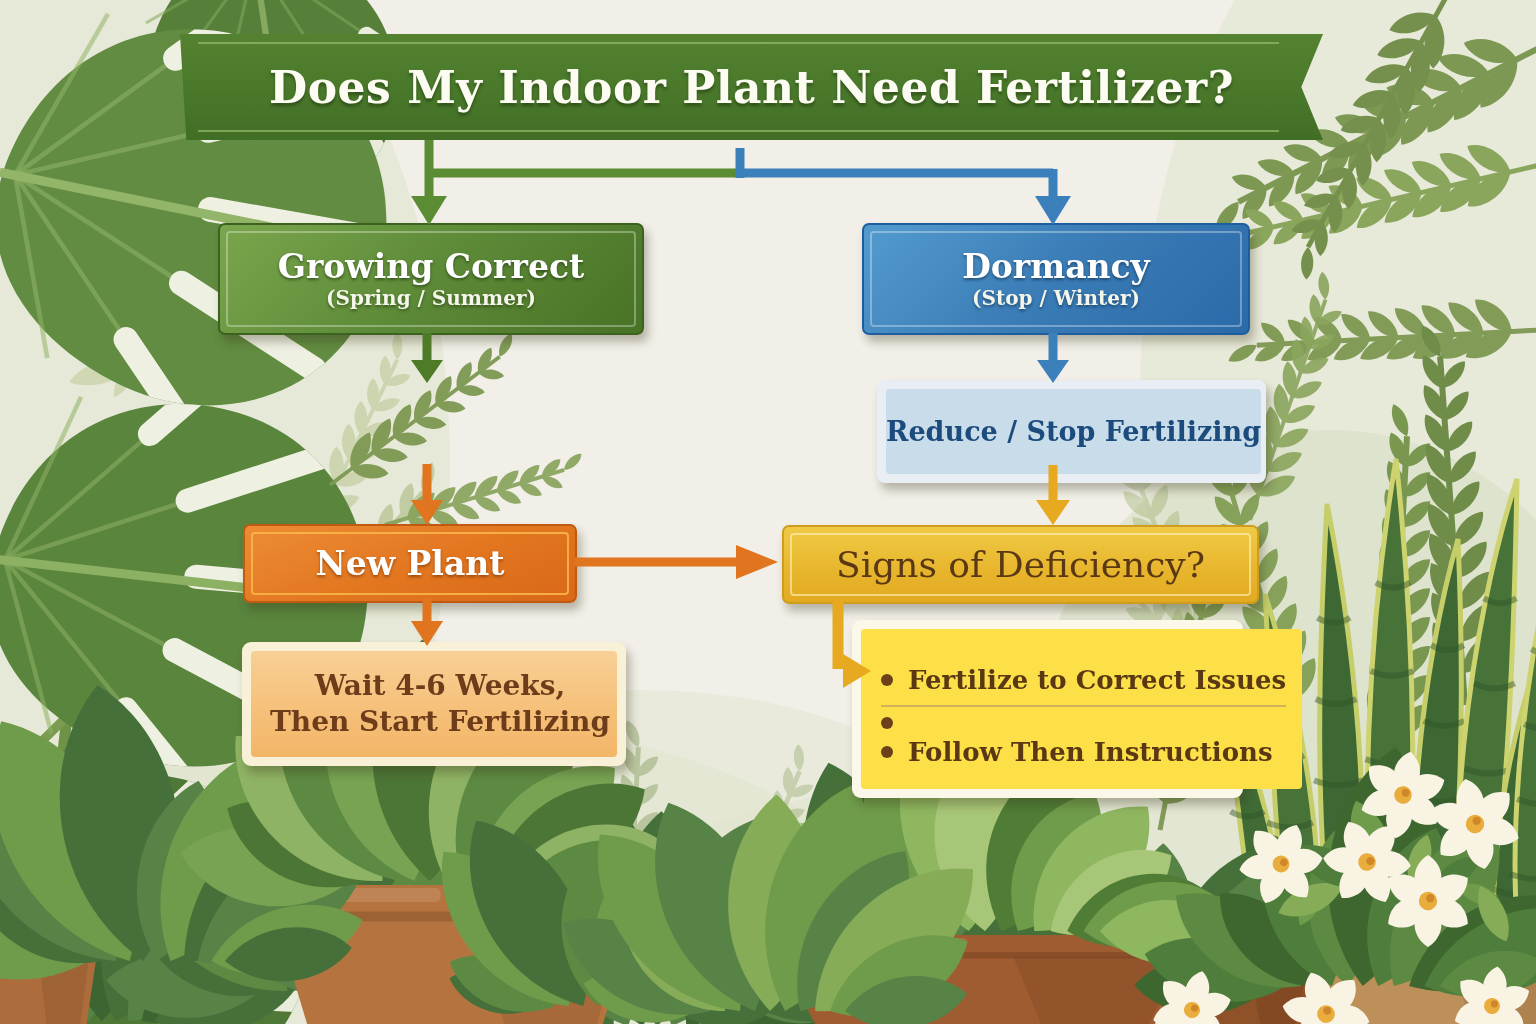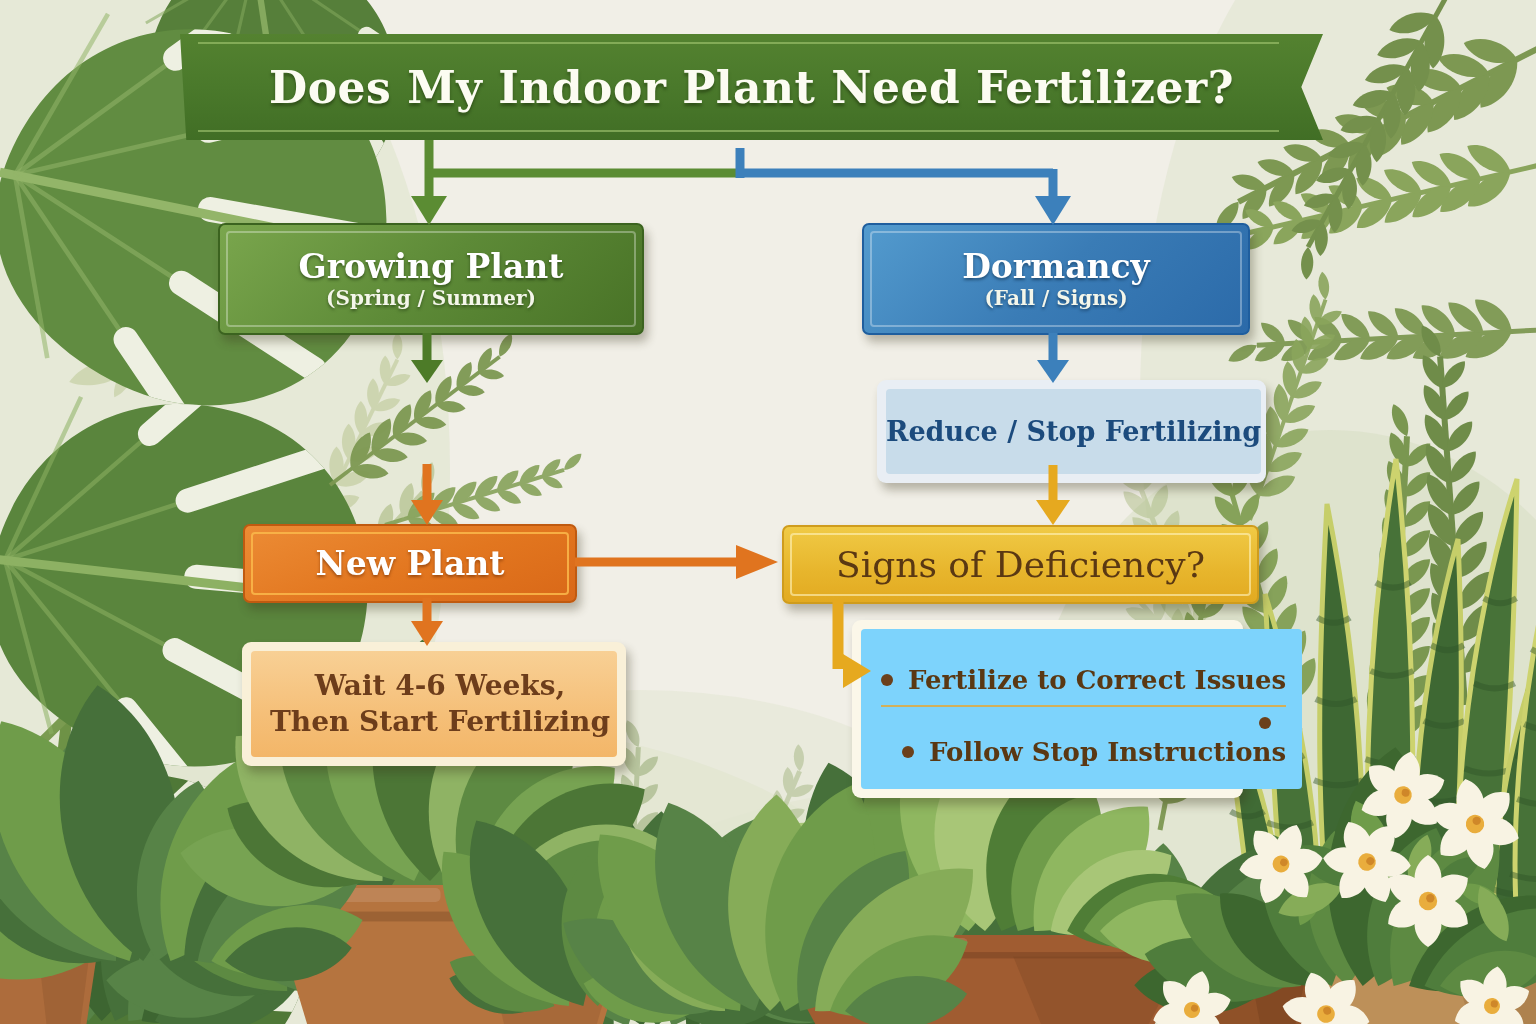--- a/index.html
+++ b/index.html
@@ -41,28 +41,28 @@
     background:linear-gradient(180deg,#f0ca45 0%,#e7b52c 60%,#e2aa21 100%);border:2px solid #cf9c1d;}
   #signs::before{border-color:rgba(255,244,190,.6);}
   #signs .lbl{font-size:36px;font-weight:normal;color:#5a3813;white-space:nowrap;}
   
   .frame{position:absolute;z-index:2;border-radius:9px;padding:9px;display:flex;}
   .frame .inner{flex:1;display:flex;flex-direction:column;align-items:center;justify-content:center;
     border-radius:4px;text-align:center;}
   #fert{left:228px;top:380px;width:391px;height:84px;background:#eff3e1;}
   #fert .inner{background:#d7e6bd;}
   #fert .lbl{font-size:27px;font-weight:bold;color:#2e5019;white-space:nowrap;}
-  #reduce{left:877px;top:380px;width:371px;height:85px;background:#e9eef4;}
+  #reduce{left:877px;top:380px;width:371px;height:85px;background:#e9eef4;border-radius:8px;}
   #reduce .inner{background:#c8dcea;}
   #reduce .lbl{font-size:27px;font-weight:bold;color:#1c4b7d;white-space:nowrap;}
   #wait{left:242px;top:642px;width:366px;height:106px;background:#f9f0d8;}
   #wait .inner{background:linear-gradient(180deg,#f8d095 0%,#f5bf78 60%,#f3b668 100%);padding-left:12px;}
   #wait .lbl{font-size:28px;font-weight:bold;color:#6d3d1b;line-height:1.3;white-space:nowrap;}
   #actions{left:852px;top:620px;width:373px;height:160px;background:#fbf7e9;}
-  #actions .inner{background:#7dd3fc;align-items:flex-end;justify-content:center;
+  #actions .inner{background:#fde047;align-items:flex-start;justify-content:center;
     padding:24px 16px 10px 20px;}
   .b-item{display:flex;align-items:center;font-size:26px;font-weight:bold;color:#5a3813;
     white-space:nowrap;padding:4px 0;}
   .b-item.u{border-bottom:2px solid #d3b05a;padding-bottom:10px;margin-bottom:6px;}
   .dot{width:12px;height:12px;border-radius:50%;background:#6b401b;margin-right:15px;flex:0 0 auto;}
 </style>
 </head>
 <body>
 
 <div id="stage">
@@ -995,27 +995,27 @@
       <path d="M1053 465 V502" stroke="#e6a91f" stroke-width="9" fill="none"></path>
       <polygon points="1036,500 1070,500 1053,525" fill="#e6a91f"></polygon>
     </g>
     <g>
       <path d="M838 600 V669" stroke="#e6a91f" stroke-width="11" fill="none"></path>
       <polygon points="843,654 843,688 871,671" fill="#e6a91f"></polygon>
     </g>
   </svg>
 
   <div id="growing" class="node shadow pinstripe">
-    <div class="t1">Growing Plant</div>
+    <div class="t1">Growing Correct</div>
     <div class="t2">(Spring / Summer)</div>
   </div>
 
   <div id="dormancy" class="node shadow pinstripe">
     <div class="t1">Dormancy</div>
-    <div class="t2">(Fall / Signs)</div>
+    <div class="t2">(Stop / Winter)</div>
   </div>
 
 
   <div id="reduce" class="frame shadow">
     <div class="inner">
       <div class="lbl">Reduce / Stop Fertilizing</div>
     </div>
   </div>
 
   <div id="newplant" class="node shadow pinstripe">
@@ -1037,18 +1037,18 @@
     <div class="inner">
       <div class="b-item u">
         <span class="dot"></span>
         <span>Fertilize to Correct Issues</span>
       </div>
       <div class="b-item">
         <span class="dot"></span>
       </div>
       <div class="b-item">
         <span class="dot"></span>
-        <span>Follow Stop Instructions</span>
+        <span>Follow Then Instructions</span>
       </div>
     </div>
   </div>
 
 </div>
 
 </body></html>

